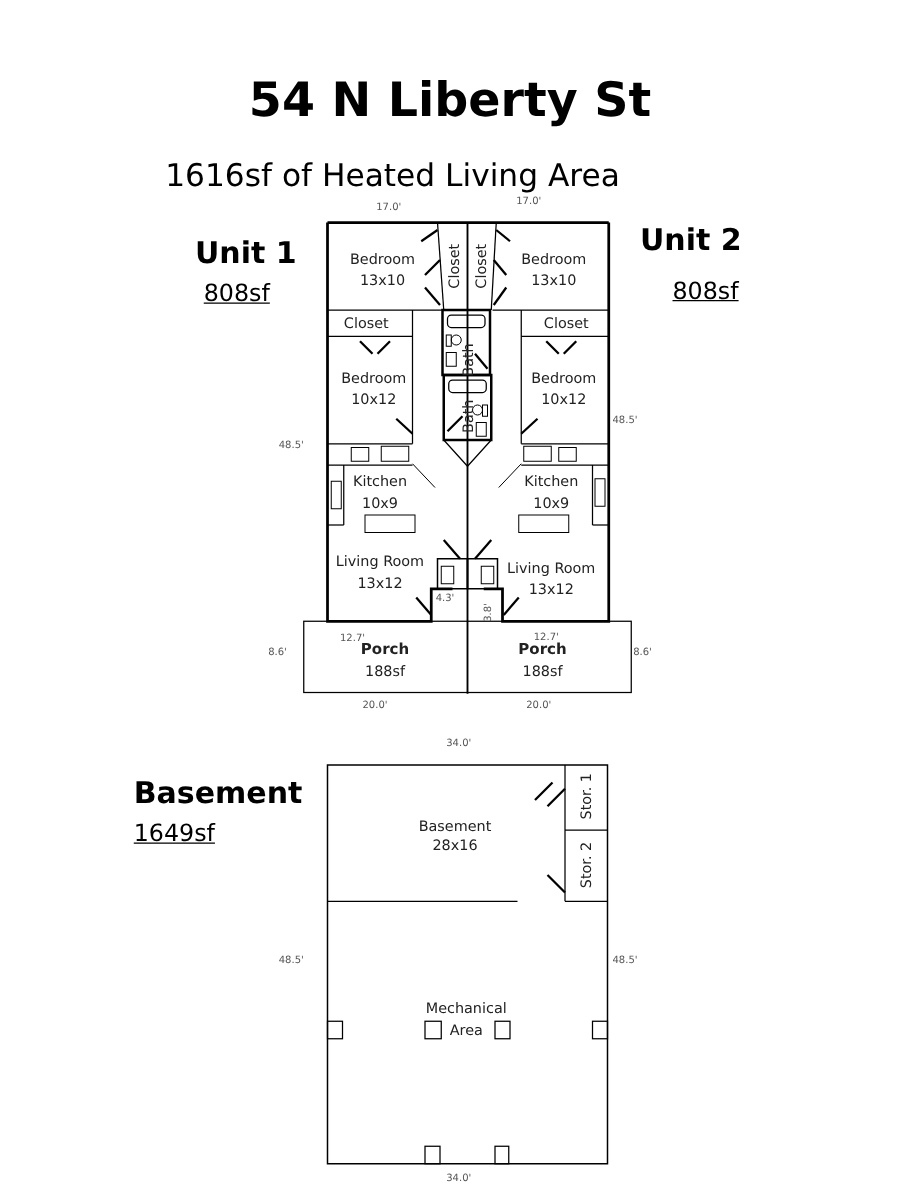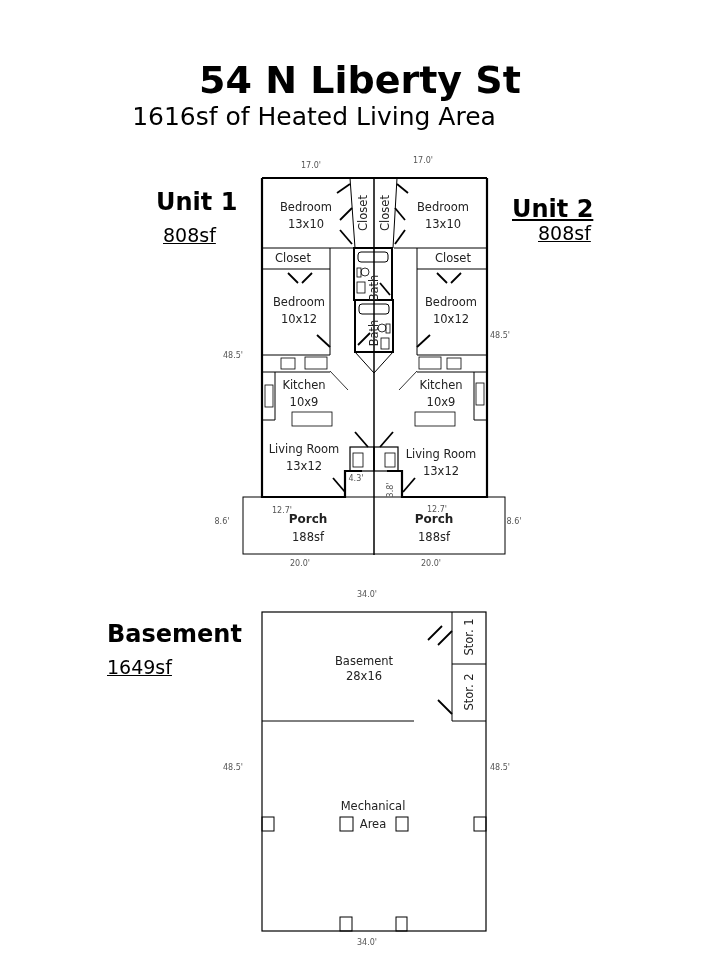--- a/index.html
+++ b/index.html
@@ -1,34 +1,34 @@
 <!DOCTYPE html>
 <html><head>
   <meta charset="utf-8">
   <style>
     html, body { margin: 0; padding: 0; background: #ffffff; }
     body { width: 720px; height: 960px; position: relative; overflow: hidden; font-family: "DejaVu Sans", sans-serif; color: #000; }
     .abs { position: absolute; }
     .title { left: 0; width: 720px; top: 58px; text-align: center; font-family: "DejaVu Sans", sans-serif; font-weight: bold; font-size: 38px; letter-spacing: 0px; }
-    .subtitle { left: 0; width: 628px; top: 102px; text-align: center; font-size: 25px; }
+    .subtitle { left: 0; width: 628px; top: 126px; text-align: center; font-size: 25px; }
     .unit-title { font-weight: bold; font-size: 24px; }
     .unit-sf { font-size: 19px; text-decoration: underline; }
     svg text { font-family: "DejaVu Sans", sans-serif; }
     .room { font-size: 11.5px; fill: #222; }
     .room-bold { font-size: 12px; font-weight: bold; fill: #222; }
   </style>
 </head>
 <body>
 
 <div class="abs title">54 N Liberty St</div>
 <div class="abs subtitle">1616sf of Heated Living Area</div>
 
 <div class="abs unit-title" style="left:156px; top:188px;">Unit 1</div>
 <div class="abs unit-sf" style="left:163px; top:224px;">808sf</div>
-<div class="abs unit-title" style="left:512px; top:195px;text-decoration:underline;">Unit 2</div>
+<div class="abs unit-title" style="left:512px; top:178px;">Unit 2</div>
 <div class="abs unit-sf" style="left:538px; top:222px;">808sf</div>
 
 <div class="abs unit-title" style="left:107px; top:620px;">Basement</div>
 <div class="abs unit-sf" style="left:107px; top:656px;">1649sf</div>
 
 <svg class="abs" style="left:0; top:0;" width="720" height="960">
   <g fill="none" stroke="#000">
 
     <polyline points="262,178 262,497 345,497 345,471 362,471" stroke-width="2.2"></polyline>
     <polyline points="487,178 487,497 402,497 402,471 387,471" stroke-width="2.2"></polyline>

